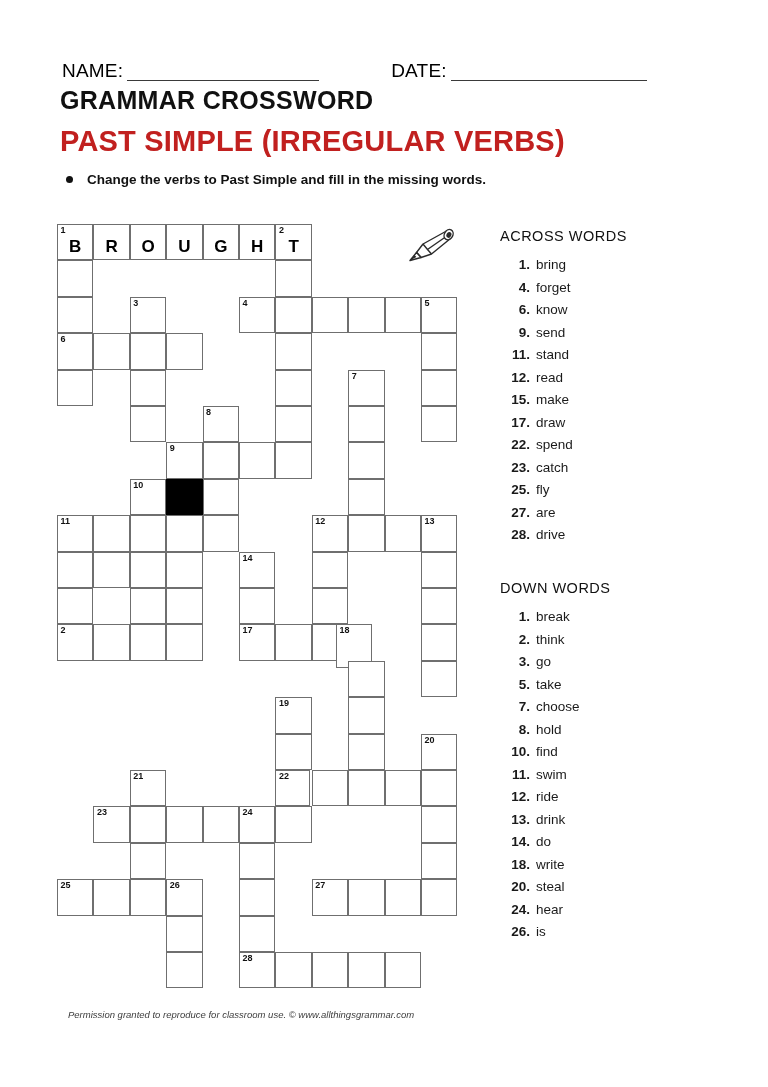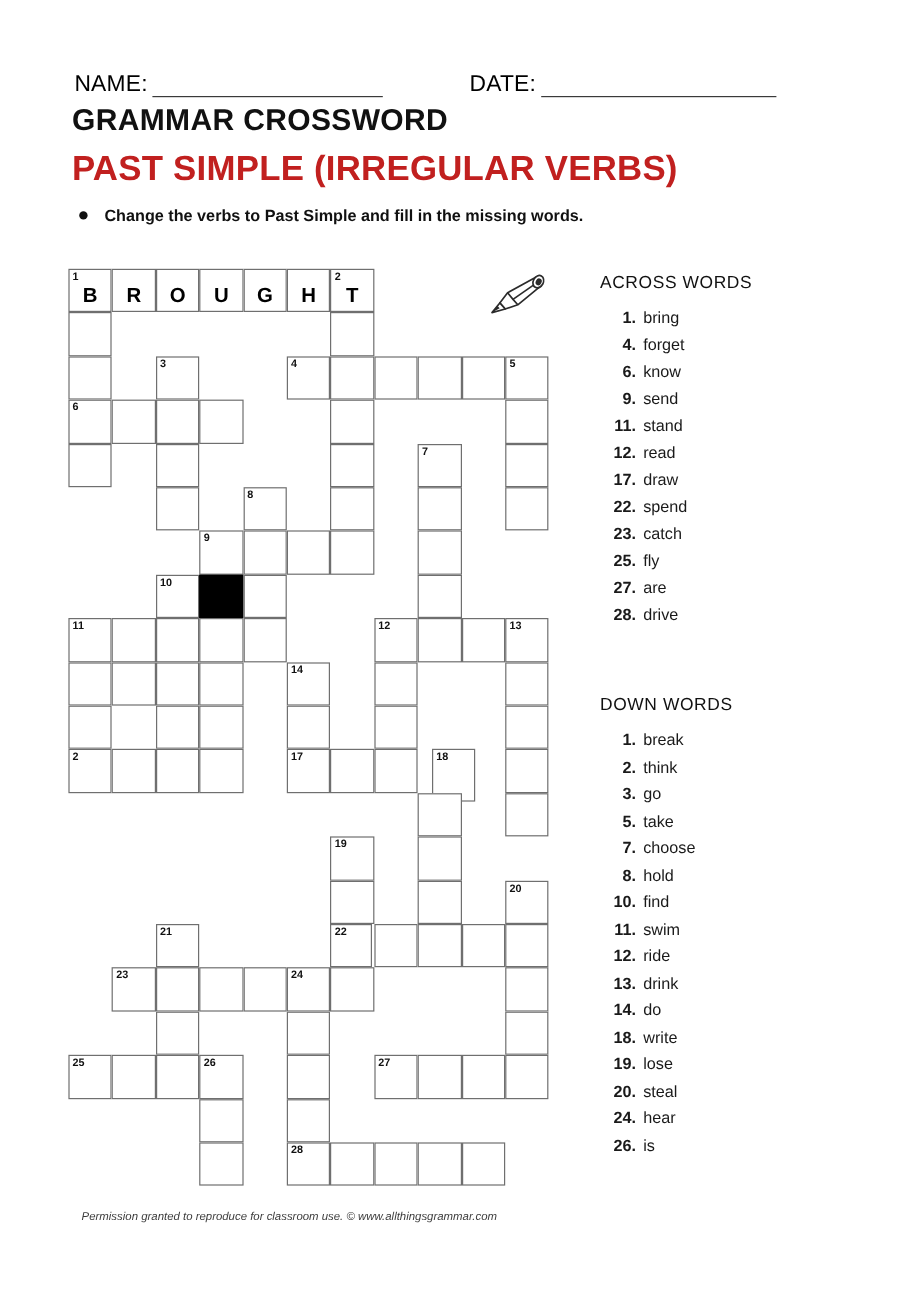--- a/index.html
+++ b/index.html
@@ -305,21 +305,21 @@
       <span class="cnum">2</span>
     </div>
     <div class="cell" style="left: 36.4px; top: 400.4px; width: 36.4px; height: 36.4px;"></div>
     <div class="cell" style="left: 72.8px; top: 400.4px; width: 36.4px; height: 36.4px;"></div>
     <div class="cell" style="left: 109.2px; top: 400.4px; width: 36.4px; height: 36.4px;"></div>
     <div class="cell" style="left: 182px; top: 400.4px; width: 36.4px; height: 36.4px;">
       <span class="cnum">17</span>
     </div>
     <div class="cell" style="left: 218.4px; top: 400.4px; width: 36.4px; height: 36.4px;"></div>
     <div class="cell" style="left: 254.8px; top: 400.4px; width: 36.4px; height: 36.4px;"></div>
-    <div class="cell" style="left: 303px; top: 400.4px; width: 36.4px; height: 44px;">
+    <div class="cell" style="left: 279px; top: 400.4px; width: 36.4px; height: 44px;">
       <span class="cnum">18</span>
     </div>
     <div class="cell" style="left: 364px; top: 400.4px; width: 36.4px; height: 36.4px;"></div>
     <div class="cell" style="left: 291.2px; top: 436.8px; width: 36.4px; height: 36.4px;"></div>
     <div class="cell" style="left: 364px; top: 436.8px; width: 36.4px; height: 36.4px;"></div>
     <div class="cell" style="left: 218.4px; top: 473.2px; width: 36.4px; height: 36.4px;">
       <span class="cnum">19</span>
     </div>
     <div class="cell" style="left: 291.2px; top: 473.2px; width: 36.4px; height: 36.4px;"></div>
     <div class="cell" style="left: 218.4px; top: 509.6px; width: 36.4px; height: 36.4px;"></div>
@@ -413,20 +413,24 @@
       </li>
       <li class="clue-item">
         <span class="clue-num">11.</span>
         <span class="clue-word">stand</span>
       </li>
       <li class="clue-item">
         <span class="clue-num">12.</span>
         <span class="clue-word">read</span>
       </li>
       <li class="clue-item">
+        <span class="clue-num">15.</span>
+        <span class="clue-word">make</span>
+      </li>
+      <li class="clue-item">
         <span class="clue-num">17.</span>
         <span class="clue-word">draw</span>
       </li>
       <li class="clue-item">
         <span class="clue-num">22.</span>
         <span class="clue-word">spend</span>
       </li>
       <li class="clue-item">
         <span class="clue-num">23.</span>
         <span class="clue-word">catch</span>
@@ -491,24 +495,20 @@
       </li>
       <li class="clue-item">
         <span class="clue-num">14.</span>
         <span class="clue-word">do</span>
       </li>
       <li class="clue-item">
         <span class="clue-num">18.</span>
         <span class="clue-word">write</span>
       </li>
       <li class="clue-item">
-        <span class="clue-num">19.</span>
-        <span class="clue-word">lose</span>
-      </li>
-      <li class="clue-item">
         <span class="clue-num">20.</span>
         <span class="clue-word">steal</span>
       </li>
       <li class="clue-item">
         <span class="clue-num">24.</span>
         <span class="clue-word">hear</span>
       </li>
       <li class="clue-item">
         <span class="clue-num">26.</span>
         <span class="clue-word">is</span>

